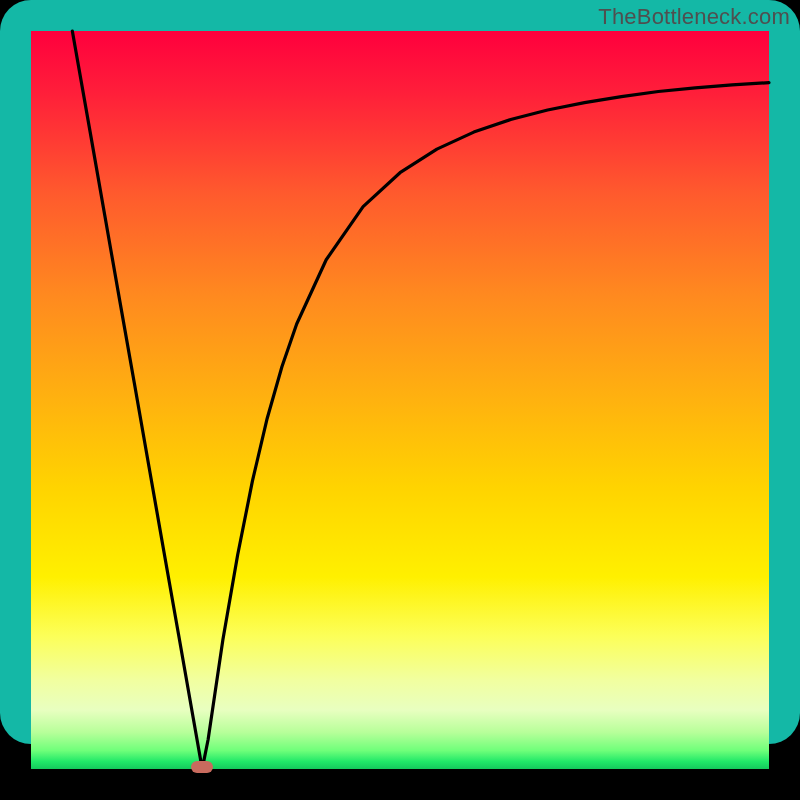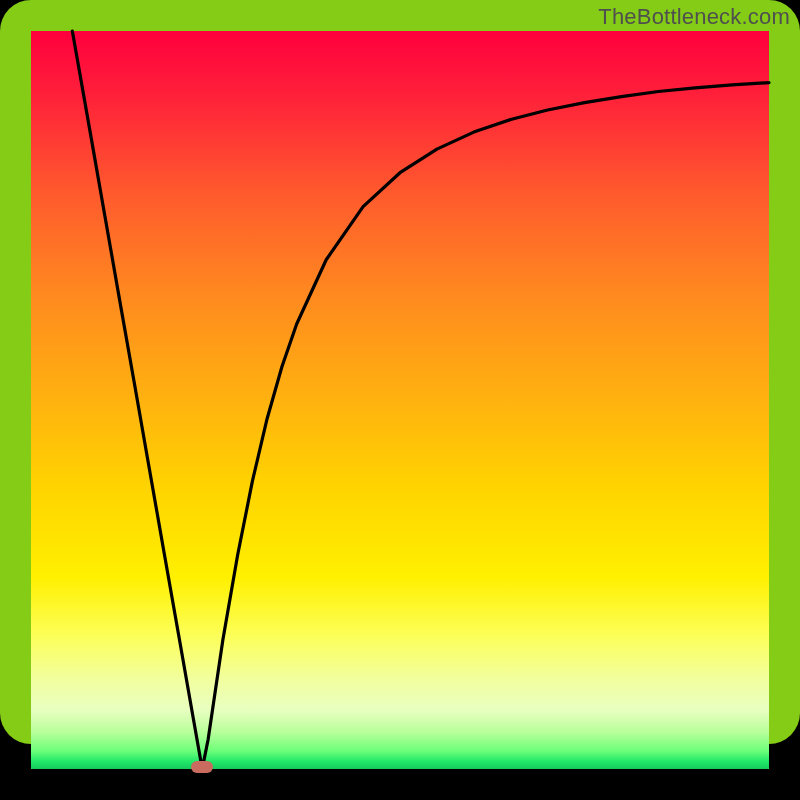--- a/index.html
+++ b/index.html
@@ -8,21 +8,21 @@
     width: 800px;
     height: 800px;
     background: #000;
     overflow: hidden;
     font-family: Arial, Helvetica, sans-serif;
   }
   .frame {
     position: relative;
     width: 800px;
     height: 744px;
-    background: #84cc16;
+    background: #14b8a6;
     border-radius: 31px;
   }
   .plot {
     position: absolute;
     left: 31px;
     top: 31px;
     width: 738px;
     height: 738px;
     
     background: linear-gradient(

